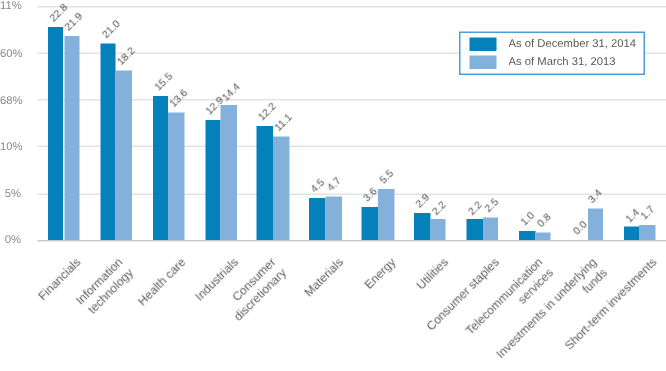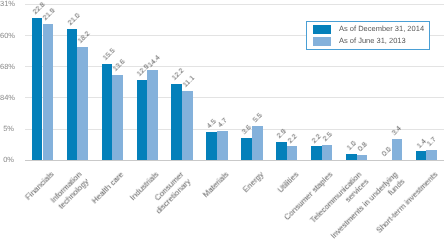--- a/index.html
+++ b/index.html
@@ -39,24 +39,24 @@
       <div class="gridline baseline" style="top: 160px;"></div>
       <div class="gridline" style="top: 129px;"></div>
       <div class="gridline" style="top: 97px;"></div>
       <div class="gridline" style="top: 66px;"></div>
       <div class="gridline" style="top: 35px;"></div>
       <div class="gridline" style="top: 4px;"></div>
     </div>
   <div id="yaxis">
       <div class="ylabel" style="top: 156.1px;">0%</div>
       <div class="ylabel" style="top: 124.9px;">5%</div>
-      <div class="ylabel" style="top: 93.8px;">84%</div>
+      <div class="ylabel" style="top: 93.8px;">10%</div>
       <div class="ylabel" style="top: 62.6px;">68%</div>
       <div class="ylabel" style="top: 31.5px;">60%</div>
-      <div class="ylabel" style="top: 0.3px;">31%</div>
+      <div class="ylabel" style="top: 0.3px;">11%</div>
     </div>
   <div id="bars">
       <div class="bar s0" style="left: 31.8px; width: 10.7px; height: 142.1px; bottom: 86.9px; background: rgb(4, 128, 186);"></div>
       <div class="bar s0" style="left: 66.7px; width: 10.7px; height: 130.9px; bottom: 86.9px; background: rgb(4, 128, 186);"></div>
       <div class="bar s0" style="left: 101.6px; width: 10.7px; height: 96.6px; bottom: 86.9px; background: rgb(4, 128, 186);"></div>
       <div class="bar s0" style="left: 136.5px; width: 10.7px; height: 80.4px; bottom: 86.9px; background: rgb(4, 128, 186);"></div>
       <div class="bar s0" style="left: 171.4px; width: 10.7px; height: 76px; bottom: 86.9px; background: rgb(4, 128, 186);"></div>
       <div class="bar s0" style="left: 206.3px; width: 10.7px; height: 28px; bottom: 86.9px; background: rgb(4, 128, 186);"></div>
       <div class="bar s0" style="left: 241.2px; width: 10.7px; height: 22.4px; bottom: 86.9px; background: rgb(4, 128, 186);"></div>
       <div class="bar s0" style="left: 276.1px; width: 10.7px; height: 18.1px; bottom: 86.9px; background: rgb(4, 128, 186);"></div>
@@ -117,16 +117,16 @@
       <div class="xlabel" style="left: 303.1px; width: 130px; top: 170.3px;"><span>Short-term investments</span></div>
     </div>
 
   <div id="legend">
     <div class="lrow" id="lrow0" style="top: 2.6px;">
       <div class="lsw" id="lsw0" style="background: rgb(4, 128, 186);"></div>
       <div class="ltext">As of December 31, 2014</div>
     </div>
     <div class="lrow" id="lrow1" style="top: 15px;">
       <div class="lsw" id="lsw1" style="background: rgb(132, 177, 219);"></div>
-      <div class="ltext">As of June 31, 2013</div>
+      <div class="ltext">As of March 31, 2013</div>
     </div>
   </div>
 </div>
 
 </body></html>

